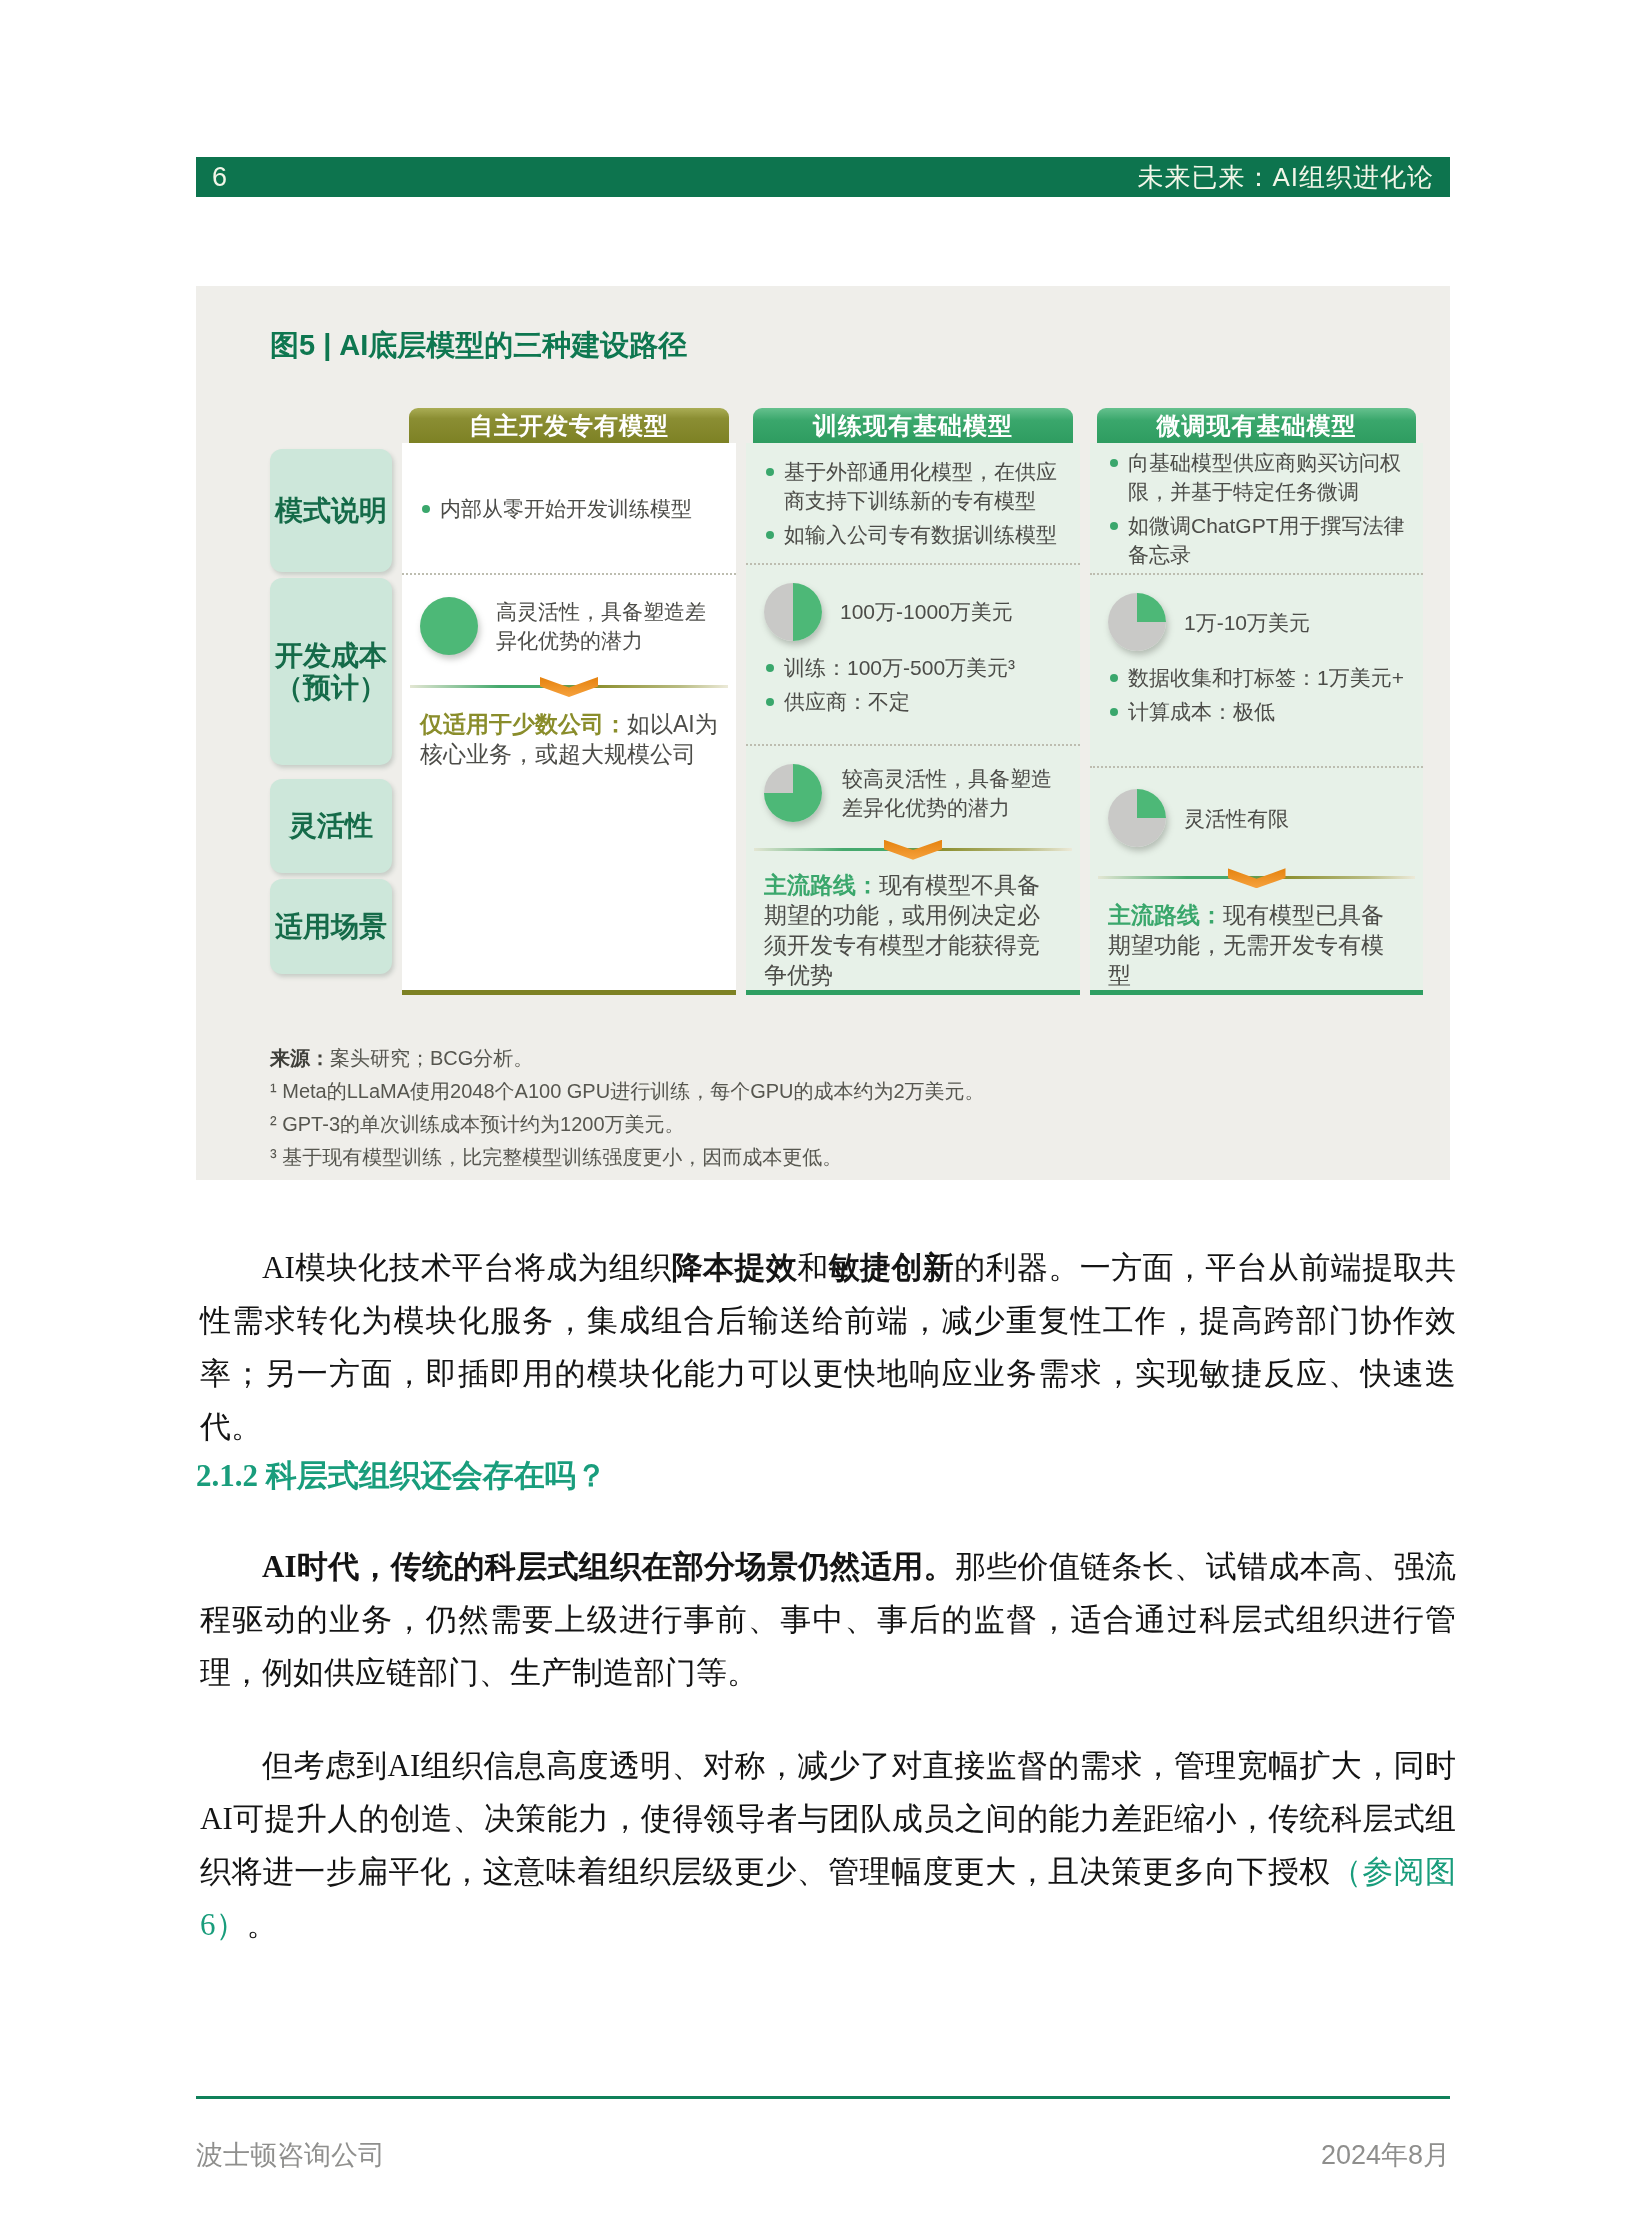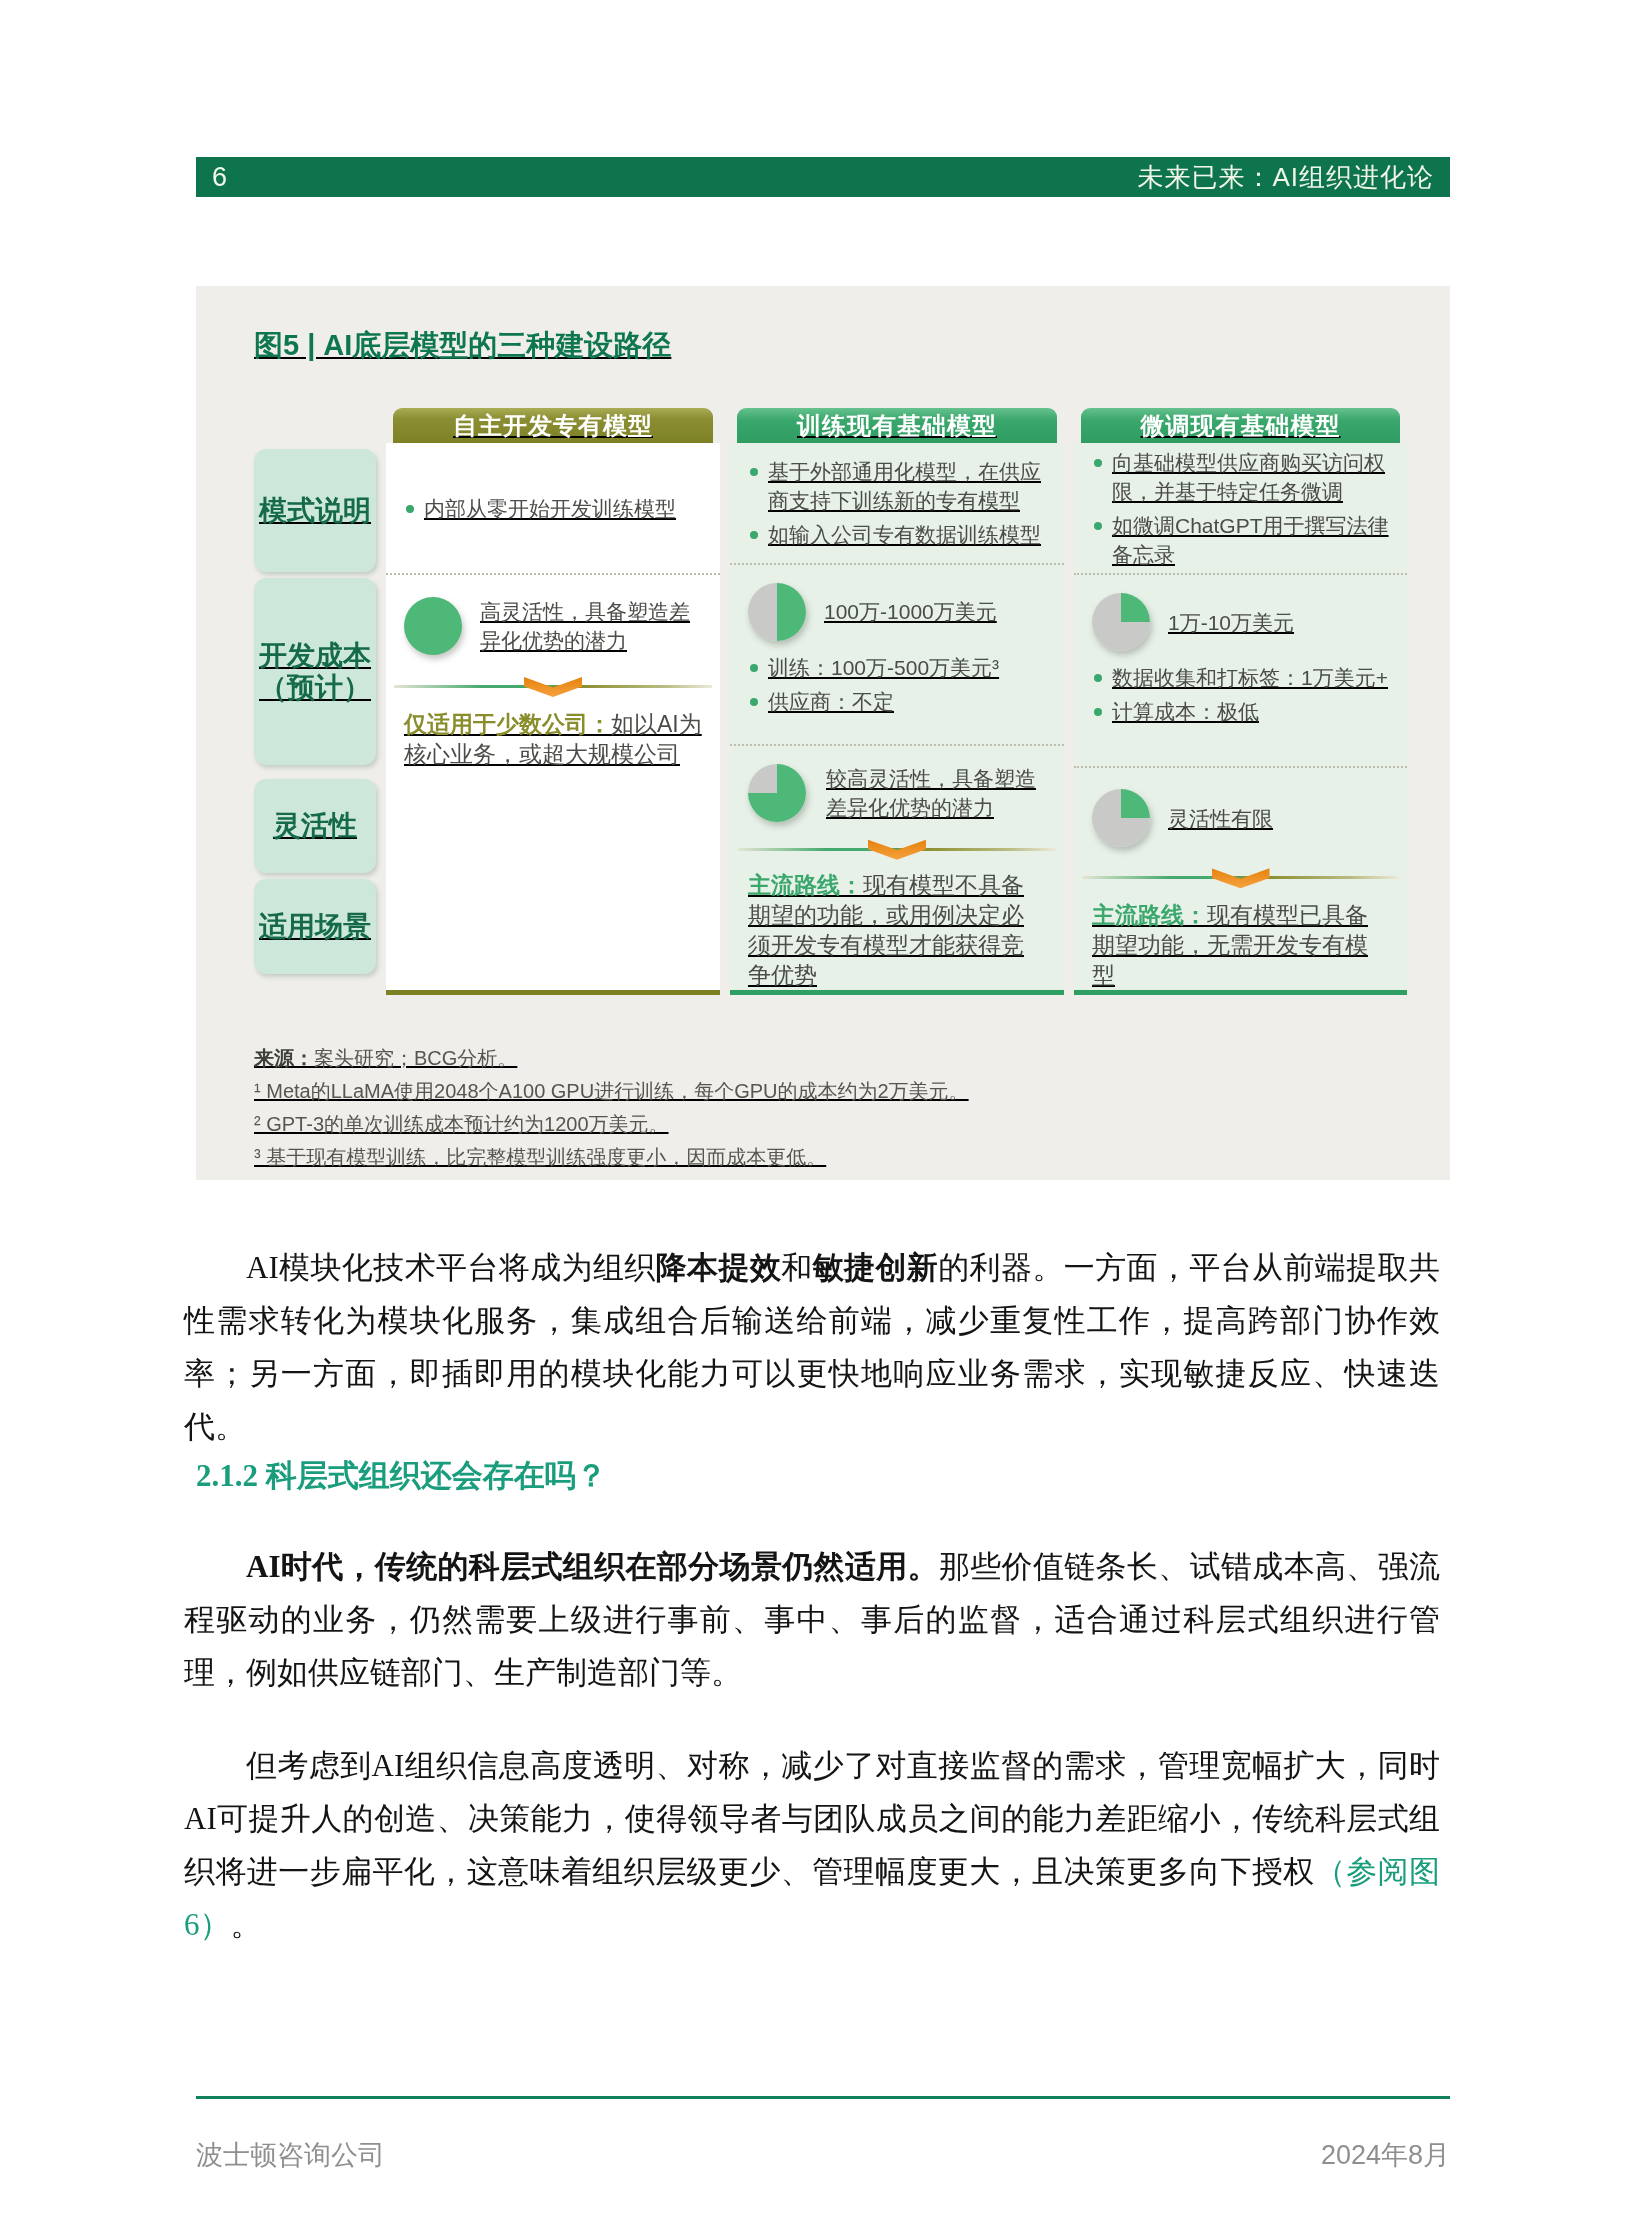--- a/index.html
+++ b/index.html
@@ -8,21 +8,21 @@
 
   
   .header-bar { position:absolute; left:196px; top:157px; width:1254px; height:40px;
     background:#0d744e; color:#f2f6e8; display:flex; justify-content:space-between;
     align-items:center; padding:0 16px; font-size:26px; }
   .header-bar .pageno { font-size:27px; }
   .header-bar .htitle { letter-spacing:1px; }
 
   
   .figure-panel { position:absolute; left:196px; top:286px; width:1254px; height:894px;
-    background:#efeeea; padding:40px 50px 0 58px;text-decoration:underline; }
+    background:#efeeea; padding:40px 50px 0 74px; }
   .figure-title { color:#0e7750; font-size:29px; font-weight:bold; margin-bottom:42px; }
 
   .tbl { display:grid; grid-template-columns:122px 334px 334px 333px; column-gap:10px;
     align-items:start; }
 
   
   .lbl-col { display:flex; flex-direction:column; }
   .lbl-spacer { height:35px; }
   .row-label { background:#cde7da; border-radius:12px; color:#156b49; font-weight:bold;
     font-size:28px; display:flex; align-items:center; justify-content:center; text-align:center;
@@ -78,21 +78,21 @@
   .scn-olive { color:#8a8d2b; }
   .scn-green { color:#3aa76c; }
 
   
   .fig-notes { margin-top:46px; }
   .src-line { font-size:20px; color:#56564f; line-height:34px; }
   .src-label { font-weight:bold; color:#3f3f3a; }
   .fn { font-size:20px; color:#56564f; line-height:33px; }
 
   
-  .para { position:absolute; left:184px; width:1256px;
+  .para { position:absolute; left:200px; width:1256px;
     font-family:"Liberation Serif","DejaVu Serif",serif; font-size:31px; line-height:53px;
     color:#141414; text-align:justify; text-indent:2em; }
   .p1 { top:1241px; }
   .p2 { top:1540px; }
   .p3 { top:1739px; }
   .b  { font-weight:bold; }
   .teal { color:#199d7c; }
   .section-heading { position:absolute; left:196px; top:1455px; width:1256px;
     font-family:"Liberation Serif","DejaVu Serif",serif; font-size:31px; font-weight:bold;
     color:#199d7c; }

